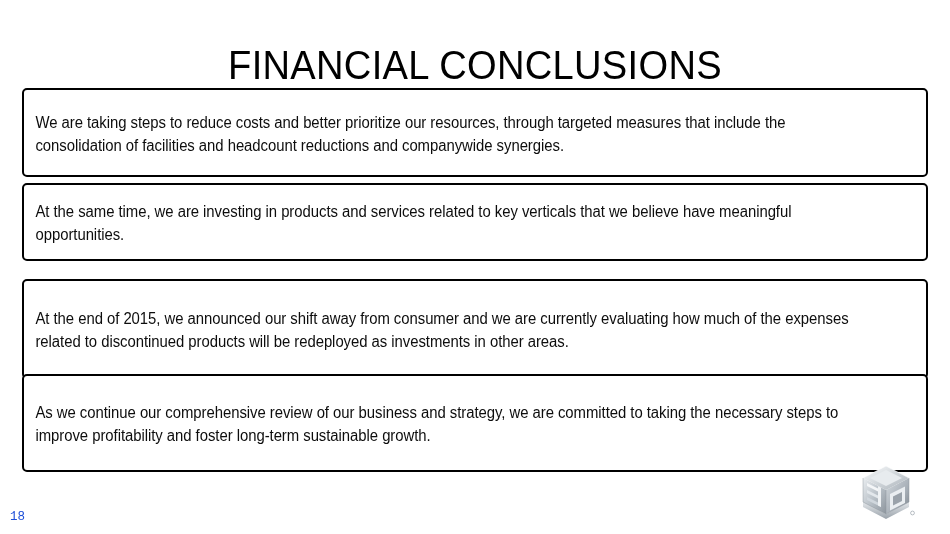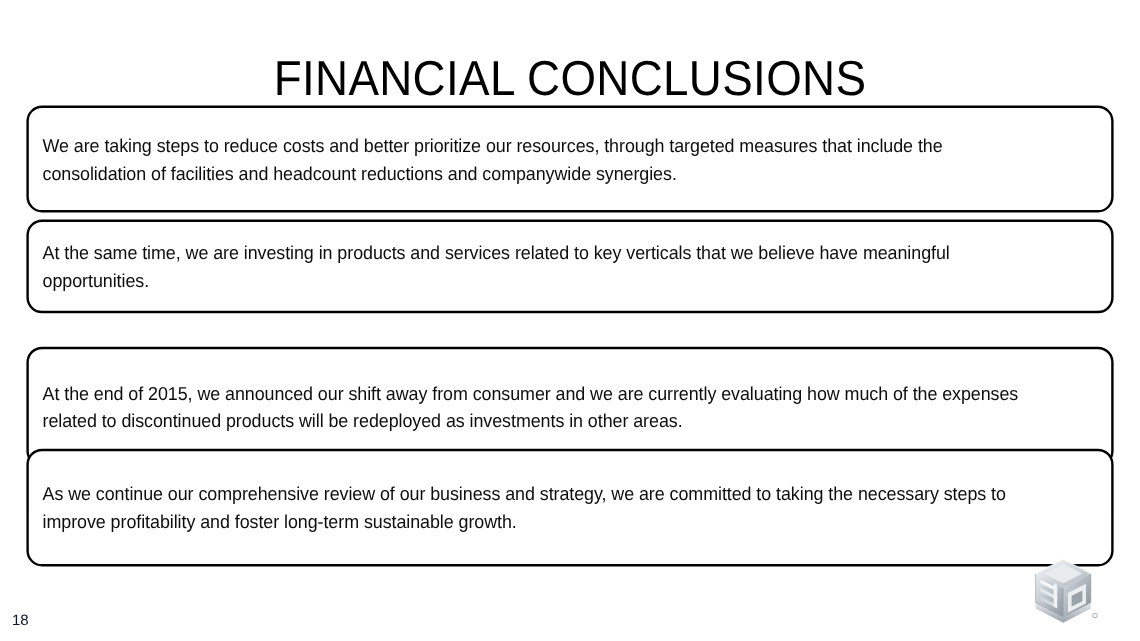--- a/index.html
+++ b/index.html
@@ -40,57 +40,57 @@
     white-space: nowrap;
   }
 
   
   .box {
     position: absolute;
     left: 22px;
     width: 906px;
     box-sizing: border-box;
     border: 2.6px solid #000000;
-    border-radius: 13px;
+    border-radius: 5px;
     background: #ffffff;
     display: flex;
     align-items: center;
   }
   .box-text {
     font-family: "Liberation Sans", "DejaVu Sans", sans-serif;
     font-size: 15.6px;
     line-height: 23px;
     color: #0d0d0d;
     font-weight: 400;
     padding: 0 13px 0 12px;
     transform: scaleX(0.955);
     transform-origin: left center;
     width: 104.7%;
     letter-spacing: -0.05px;
   }
 
   #box-1 { top: 88px;  height: 89px; }
   #box-2 { top: 183px; height: 78px; }
-  #box-3 { top: 289px; height: 100px; }
+  #box-3 { top: 279px; height: 100px; }
   #box-4 { top: 374px; height: 98px; }
 
   #box-1 .box-text { padding-top: 2px; }
   #box-2 .box-text { padding-top: 2px; }
   #box-3 .box-text { padding-top: 1px; }
   #box-4 .box-text { padding-top: 2px; }
 
   
   .page-number {
     position: absolute;
     left: 10px;
     top: 509px;
-    font-family: Liberation Sans, sans-serif;
+    font-family: Liberation Mono, monospace;
     font-size: 12.5px;
     line-height: 16px;
-    color: #0f172a;
+    color: #1d4ed8;
   }
 
   
   .logo {
     position: absolute;
     left: 855px;
     top: 463px;
     width: 62px;
     height: 60px;
   }

